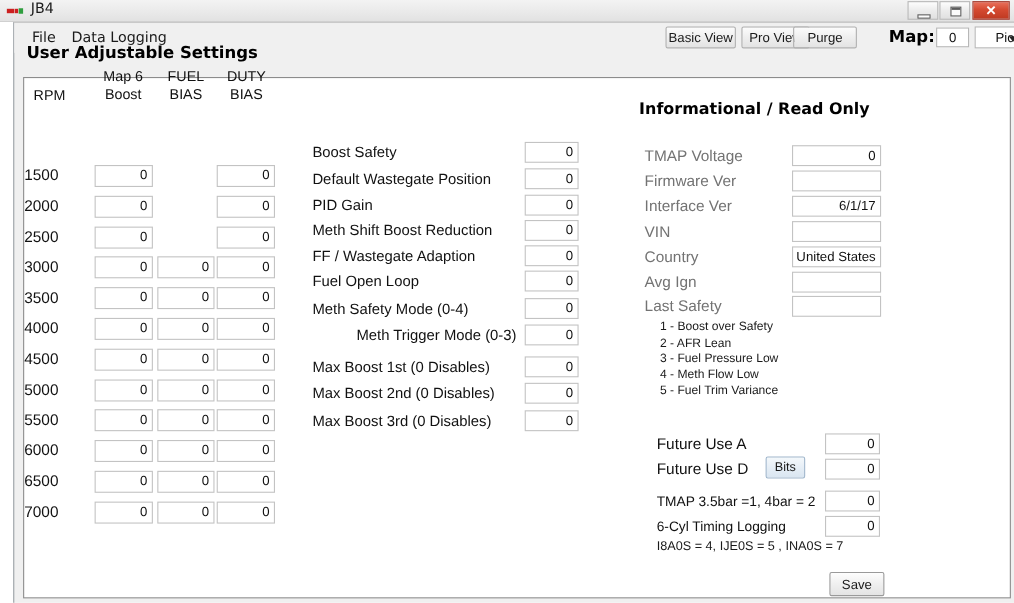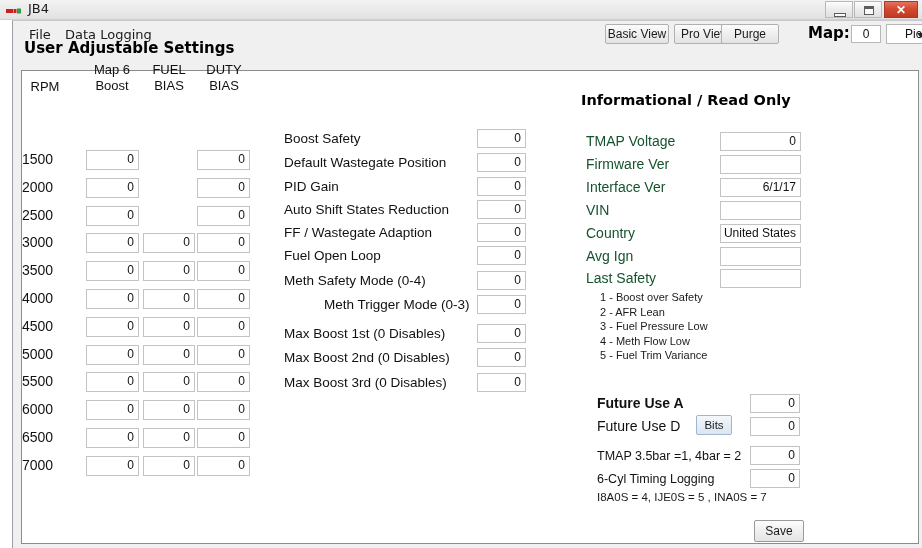--- a/index.html
+++ b/index.html
@@ -183,21 +183,21 @@
   }
 
   
   #info-heading {
     position: absolute; left: 581px; top: 92px;
     font-size: 14.5px; font-weight: bold; color: #000;
     font-family: "DejaVu Sans", sans-serif;
   }
   .ro-label {
     position: absolute; left: 586px;
-    font-size: 14px; color: #14532d;
+    font-size: 14px; color: #737373;
     font-family: "Liberation Sans", sans-serif;
   }
   .ro-field {
     position: absolute; left: 720px; width: 81px; height: 19px;
     border: 1px solid #c3c3c3; background: #ffffff;
   }
   .ro-field .v {
     position: absolute; right: 4px; top: 1px; font-size: 12px; color: #111;
     white-space: nowrap;
   }
@@ -423,21 +423,21 @@
       <span class="v">0</span>
     </div>
     <div class="mid-label" style="top: 155px;">Default Wastegate Position</div>
     <div class="mid-field" style="top: 153px;">
       <span class="v">0</span>
     </div>
     <div class="mid-label" style="top: 179px;">PID Gain</div>
     <div class="mid-field" style="top: 177px;">
       <span class="v">0</span>
     </div>
-    <div class="mid-label" style="top: 202px;">Auto Shift States Reduction</div>
+    <div class="mid-label" style="top: 202px;">Meth Shift Boost Reduction</div>
     <div class="mid-field" style="top: 200px;">
       <span class="v">0</span>
     </div>
     <div class="mid-label" style="top: 225px;">FF / Wastegate Adaption</div>
     <div class="mid-field" style="top: 223px;">
       <span class="v">0</span>
     </div>
     <div class="mid-label" style="top: 248px;">Fuel Open Loop</div>
     <div class="mid-field" style="top: 246px;">
       <span class="v">0</span>
@@ -496,21 +496,21 @@
     </div>
   </div>
 <div id="safety-col">
     <div class="safety-note" style="top: 291px;">1 - Boost over Safety</div>
     <div class="safety-note" style="top: 306px;">2 - AFR Lean</div>
     <div class="safety-note" style="top: 320px;">3 - Fuel Pressure Low</div>
     <div class="safety-note" style="top: 335px;">4 - Meth Flow Low</div>
     <div class="safety-note" style="top: 349px;">5 - Fuel Trim Variance</div>
   </div>
 <div id="future-col">
-    <div class="fu-label" style="top: 395px; font-weight: bold;">Future Use A</div>
+    <div class="fu-label" style="top: 395px;">Future Use A</div>
     <div class="fu-field" style="top: 394px;">
       <span class="v">0</span>
     </div>
     <div class="fu-label" style="top: 418px;">Future Use D</div>
     <div class="fu-field" style="top: 417px;">
       <span class="v">0</span>
     </div>
     <div class="fu-label small" style="top: 449px;">TMAP 3.5bar =1, 4bar = 2</div>
     <div class="fu-field" style="top: 446px;">
       <span class="v">0</span>

